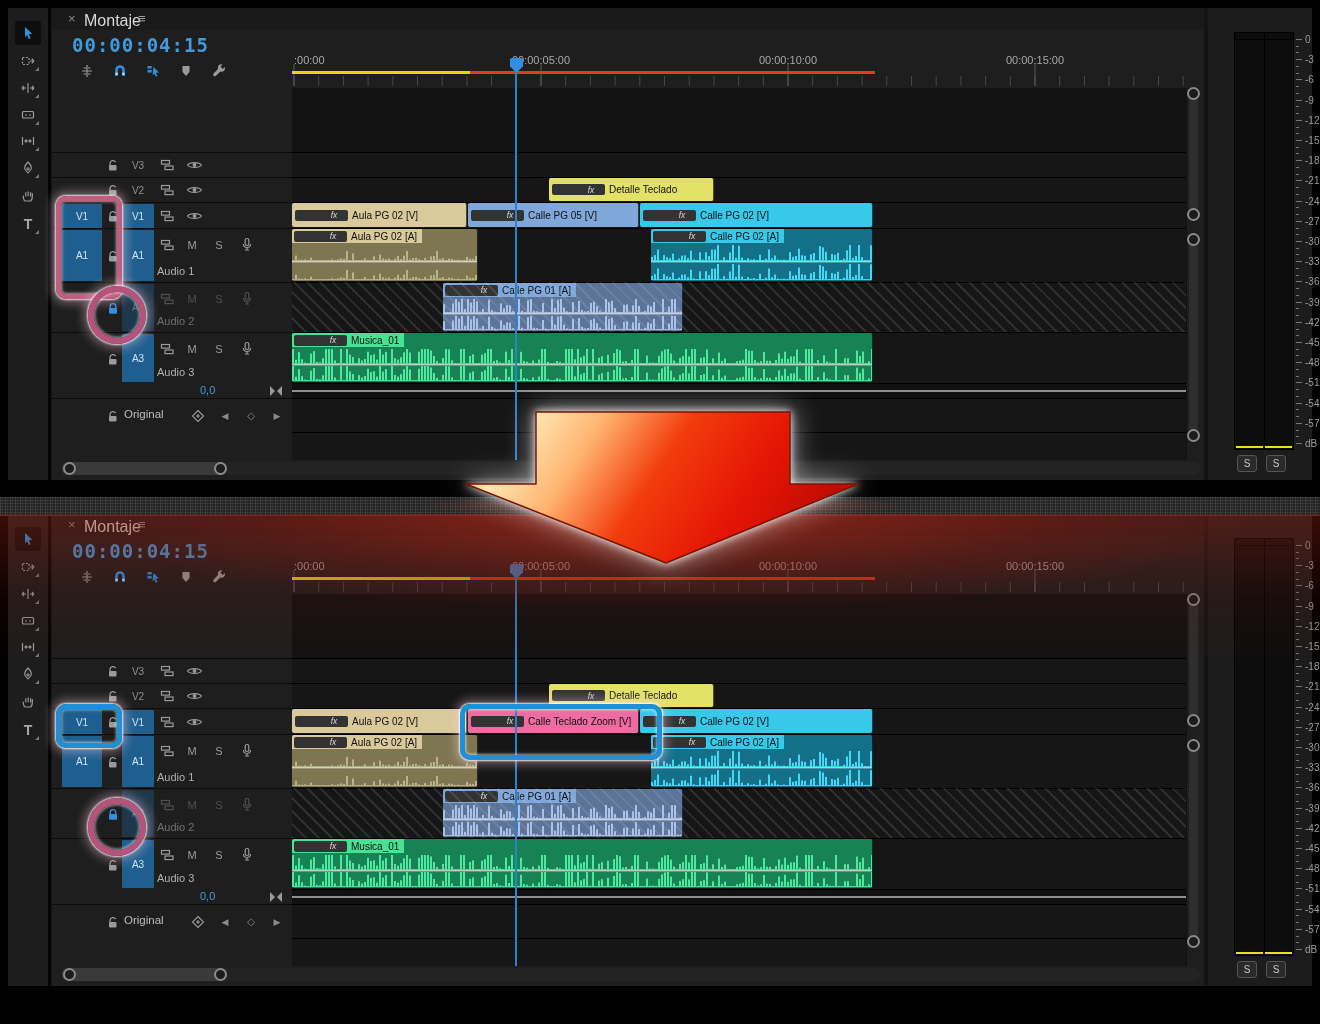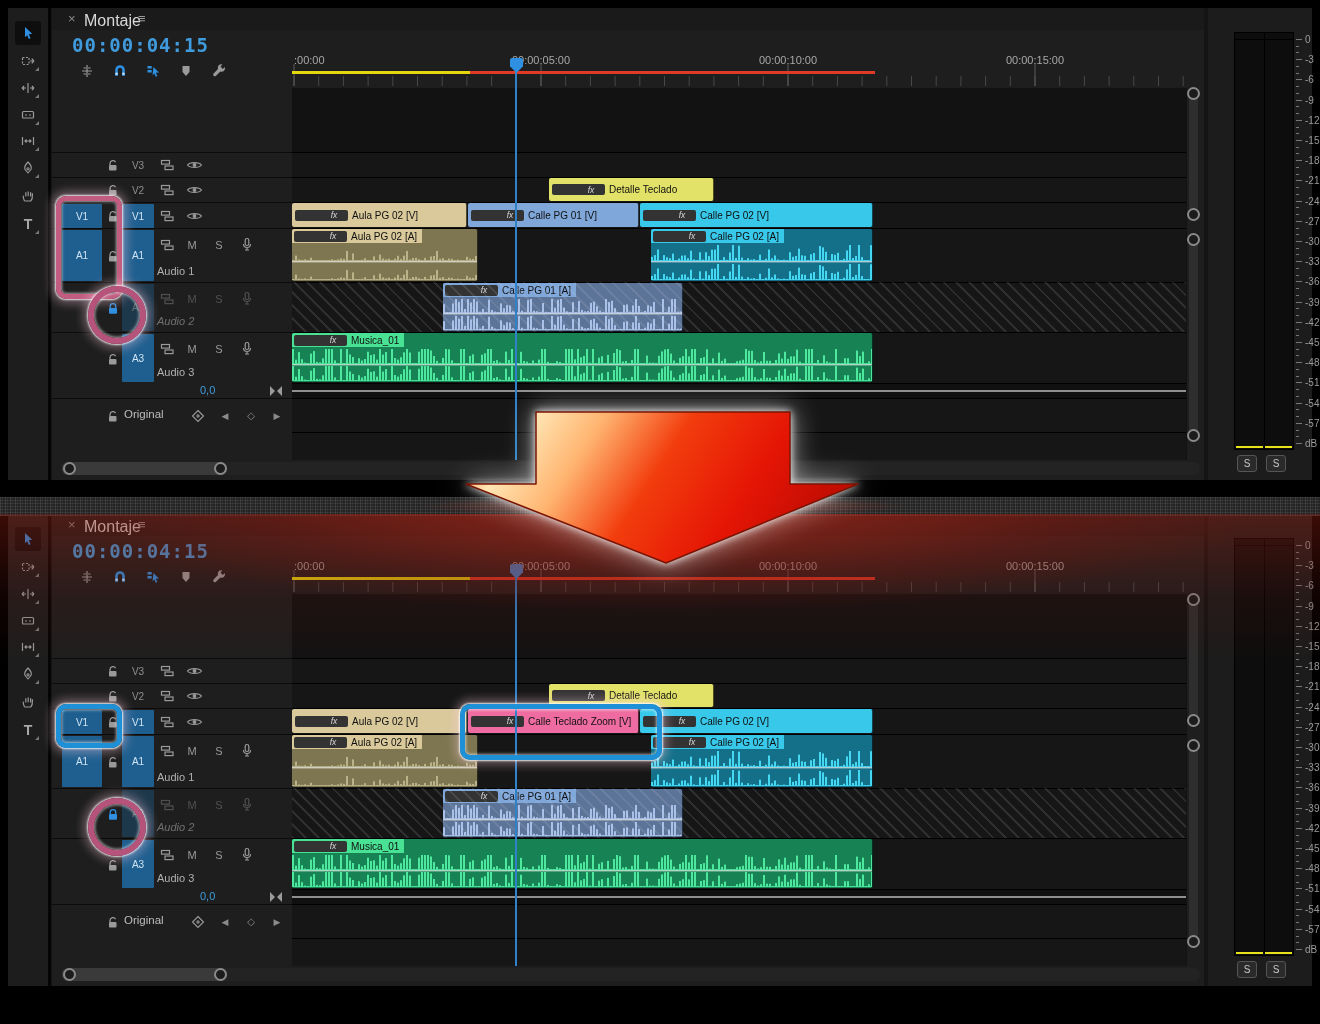--- a/index.html
+++ b/index.html
@@ -47,21 +47,21 @@
   .lockbtn{left:52px;width:16px;}
   .namebox{left:70px;width:32px;background:#1f5f8f;color:#cfe4f5;font-size:10px;border-radius:1px;top:1px;bottom:1px;}
   .nameplain{left:70px;width:32px;color:#8f8f8f;font-size:10px;}
   .syncbtn{left:106px;width:18px;}
   .eyebtn{left:133px;width:18px;}
   .mbtn{left:131px;width:18px;font-size:11px;}
   .sobtn{left:158px;width:18px;font-size:11px;}
   .micbtn{left:186px;width:18px;}
   .trklabel{position:absolute;left:105px;bottom:5px;font-size:11px;color:#b0b0b0;}
   .dim{opacity:.4;}
-  .dim2{opacity:.55;font-style:italic;}
+  .dim2{opacity:.55;}
 
   
   .clip{position:absolute;box-sizing:border-box;border-right:1px solid rgba(0,0,0,.65);border-radius:2px;overflow:hidden;}
   .clip.video{display:flex;align-items:center;gap:4px;padding-left:3px;}
   .vclipname{font-size:10px;color:#101010;white-space:nowrap;}
   .fxb{display:inline-flex;align-items:center;justify-content:center;width:28px;height:11px;
        background:#333;color:#d8d8d8;font-size:8.5px;font-style:italic;border-radius:2px;flex:none;padding-left:25px;}
   .chiprow{position:absolute;left:0;top:0;right:0;height:14px;display:flex;}
   .chip{display:inline-flex;align-items:center;gap:4px;height:14px;padding:0 5px 0 2px;font-size:10px;color:#101010;white-space:nowrap;}
   .waveholder{position:absolute;left:0;top:14px;right:0;bottom:0;}
@@ -442,21 +442,21 @@
           <div class="clip video" style="left: 257px; top: 170px; width: 165px; height: 23px; background: rgb(226, 226, 105);">
             <span class="fxb">fx</span>
             <span class="vclipname">Detalle Teclado</span>
           </div>
           <div class="clip video" style="left: 0px; top: 195px; width: 175px; height: 24px; background: rgb(217, 201, 155);">
             <span class="fxb">fx</span>
             <span class="vclipname">Aula PG 02 [V]</span>
           </div>
           <div class="clip video" style="left: 176px; top: 195px; width: 171px; height: 24px; background: rgb(127, 167, 218);">
             <span class="fxb">fx</span>
-            <span class="vclipname">Calle PG 01 [V]</span>
+            <span class="vclipname">Calle PG 05 [V]</span>
           </div>
           <div class="clip video" style="left: 348px; top: 195px; width: 233px; height: 24px; background: rgb(56, 200, 234);">
             <span class="fxb">fx</span>
             <span class="vclipname">Calle PG 02 [V]</span>
           </div>
           <div class="clip audio" style="left: 0px; top: 221px; width: 186px; height: 52px; background: rgb(125, 118, 80);">
             <div class="chiprow">
               <span class="chip" style="background: rgb(217, 201, 155);">
                 <span class="fxb">fx</span>
                 <span>Aula PG 02 [A]</span>

